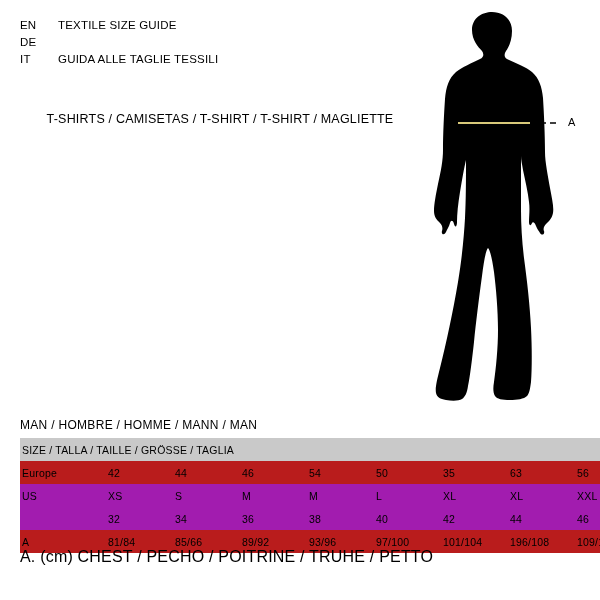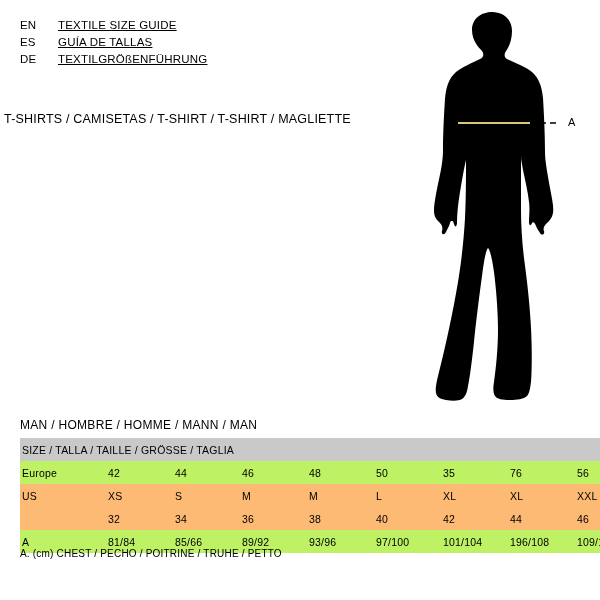--- a/index.html
+++ b/index.html
@@ -37,29 +37,29 @@
     letter-spacing: 0.2px;
   }
   .lang-code {
     width: 38px;
     flex: 0 0 38px;
     font-size: 11.5px;
   }
   .lang-text {
     flex: 1 1 auto;
     font-size: 11.5px;
-    text-decoration: underline;
   }
 
   
   .cat-block {
     position: absolute;
-    left: 4px;
+    left: 20px;
     top: 110px;
     width: 400px;
+    text-align: center;
   }
   .cat-line {
     font-size: 12.5px;
     line-height: 19px;
     letter-spacing: 0.2px;
     white-space: nowrap;
   }
 
   
   .figure-wrap {
@@ -104,57 +104,56 @@
     font-weight: normal;
     letter-spacing: 0.2px;
     height: 17px;
     vertical-align: middle;
   }
   .row-header td {
     background: #c9c9c9;
     font-size: 10.5px;
   }
   .row-alt td {
-    background: #fdba74;
+    background: #a21caf;
     margin-left: 44px;
   }
   .row-plain td {
-    background: #bef264;
+    background: #b91c1c;
     margin-top: 47px;
   }
   col.c0 { width: 88px; }
   col.cx { width: 67px; }
   .cell-label {
     padding-left: 2px !important;
   }
   .footnote {
     position: absolute;
     left: 20px;
     top: 548px;
-    font-size: 10px;
+    font-size: 16px;
     letter-spacing: 0.2px;
   }
 </style>
 </head>
 <body>
 
 <div class="page">
 
   <div class="lang-block">
     <div class="lang-row">
       <span class="lang-code">EN</span>
       <span class="lang-text">TEXTILE SIZE GUIDE</span>
     </div>
     <div class="lang-row">
-      <span class="lang-code">ES</span>
-      <span class="lang-text">GUÍA DE TALLAS</span>
+      <span class="lang-code">DE</span>
     </div>
     <div class="lang-row">
-      <span class="lang-code">DE</span>
-      <span class="lang-text">TEXTILGRÖßENFÜHRUNG</span>
+      <span class="lang-code">IT</span>
+      <span class="lang-text">GUIDA ALLE TAGLIE TESSILI</span>
     </div>
   </div>
 
   <div class="cat-block">
     <div class="cat-line">T-SHIRTS / CAMISETAS / T-SHIRT / T-SHIRT / MAGLIETTE</div>
   </div>
 
   <div class="figure-wrap">
     <svg width="190" height="395" viewBox="0 0 190 395" xmlns="http://www.w3.org/2000/svg">
       <path fill="#000000" d="
@@ -240,24 +239,24 @@
       </colgroup>
       <tbody>
         <tr class="row-header">
           <td class="cell-label" colspan="9">SIZE / TALLA / TAILLE / GRÖSSE / TAGLIA</td>
         </tr>
         <tr class="row-plain">
           <td class="cell-label">Europe</td>
           <td>42</td>
           <td>44</td>
           <td>46</td>
-          <td>48</td>
+          <td>54</td>
           <td>50</td>
           <td>35</td>
-          <td>76</td>
+          <td>63</td>
           <td>56</td>
         </tr>
         <tr class="row-alt">
           <td class="cell-label">US</td>
           <td>XS</td>
           <td>S</td>
           <td>M</td>
           <td>M</td>
           <td>L</td>
           <td>XL</td>

